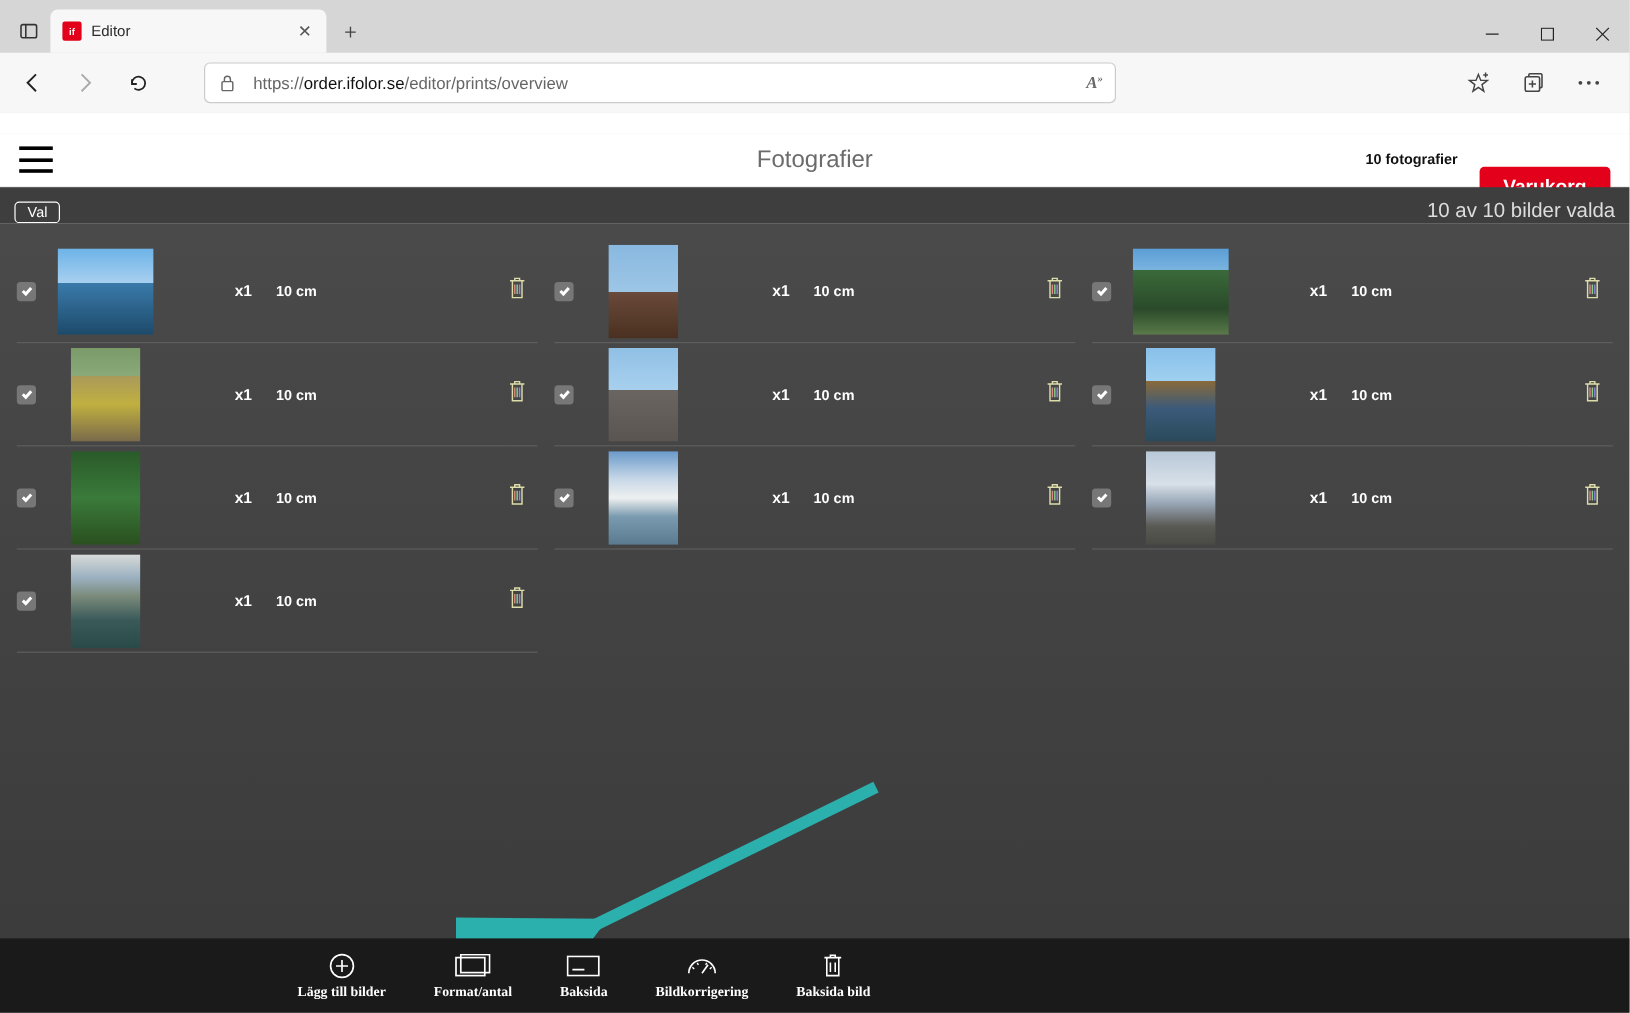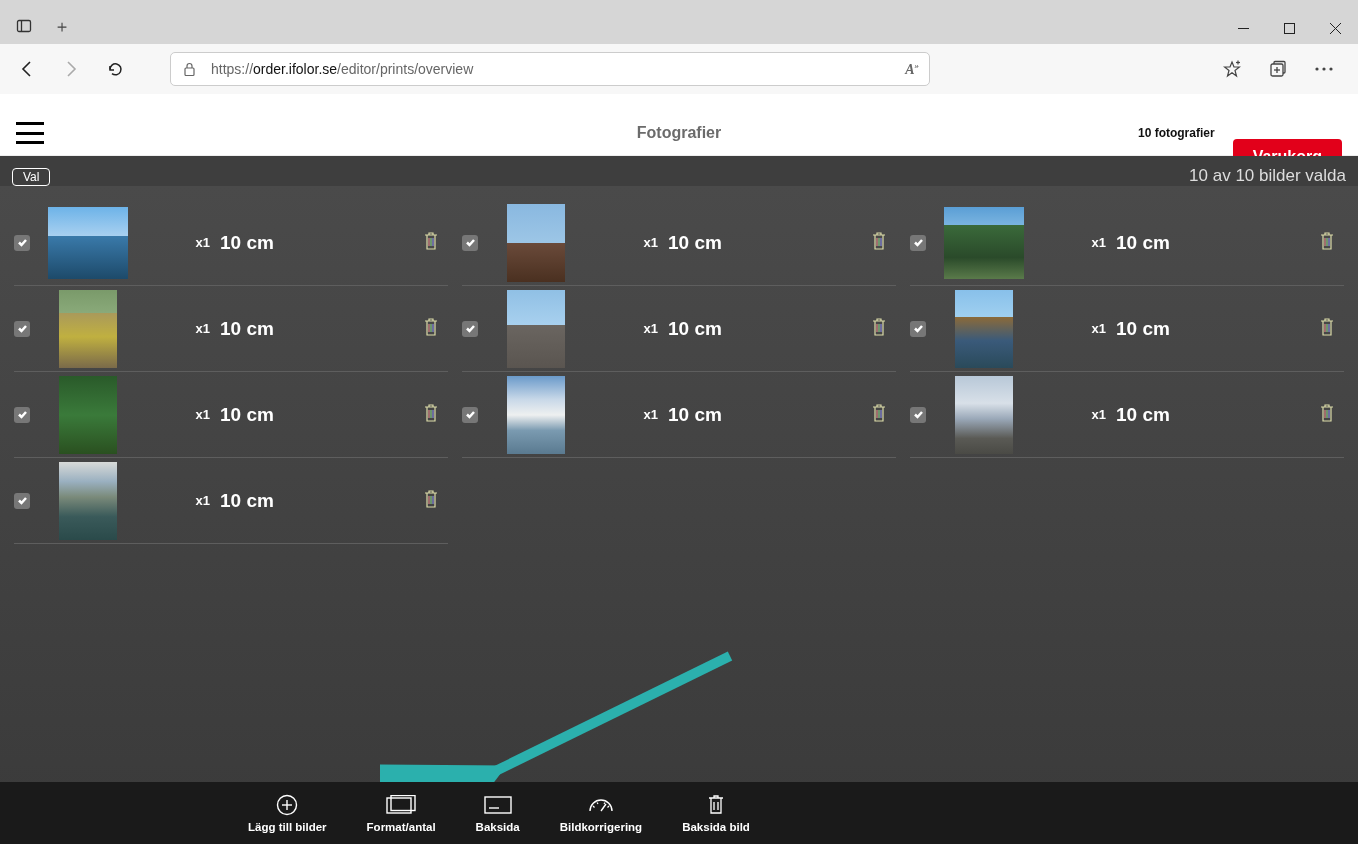--- a/index.html
+++ b/index.html
@@ -27,74 +27,79 @@
   .url-text .domain { color: #111; }
   .url-right-icon { color:#666; font-size:14px; font-weight:bold;}
   .toolbar-right { margin-left:auto; display:flex; gap:6px; align-items:center; padding-right:6px;}
   .toolbar-right .nav-btn { width:40px; }
 
   
   .app { height: 733px; width: 1358px; display:flex; flex-direction:column; position:relative; }
   .app-header { height: 45px; background: #fff; display: flex; align-items: center; padding: 0 16px; border-bottom:1px solid #eee; }
   .hamburger { width: 28px; height: 22px; display:flex; flex-direction:column; justify-content:space-between; cursor:pointer;}
   .hamburger div { height: 3px; background:#000; }
-  .app-title { position:absolute; left:50%; transform:translateX(-50%); font-size: 16px; font-weight: 700; color:#6b6b6b; }
+  .app-title { position:absolute; left:50%; transform:translateX(-50%); font-size: 20px; font-weight: 400; color:#6b6b6b; }
   .header-right { margin-left:auto; display:flex; align-items:center; gap:18px; }
   .photo-count { font-size: 12px; font-weight:600; color:#111; }
   .cart-btn { background: #e2001a; color:#fff; padding: 9px 20px; border-radius:4px; font-size:16px; font-weight:600; cursor:pointer;margin-top:48px; }
 
   
   .selection-bar { height: 30px; background:#3e3e3e; display:flex; align-items:flex-end; padding:0 12px; }
   .val-btn { border: 1.5px solid #fff; color:#fff; font-size:12px; padding:1px 10px; border-radius:4px; cursor:pointer; }
   .sel-text { margin-left:auto; color:#ddd; font-size:17px; }
 
   .grid-area { flex:1; background: linear-gradient(to bottom, #4a4a4a, #3a3a3a); padding: 14px 14px 0 14px; overflow:hidden; position:relative;}
   .grid { display:grid; grid-template-columns: repeat(3, 1fr); gap: 0 14px; }
   .photo-row { display:flex; align-items:center; height:86px; border-bottom: 1px solid #5e5e5e; gap: 0; }
   .chk { width: 16px; height:16px; background:#777; border-radius:3px; display:flex; align-items:center; justify-content:center; cursor:pointer; margin-right:18px;}
   .chk svg { stroke:#fff; stroke-width:2.5; fill:none; }
   .thumb { width:80px; height:72px; background:#555; display:flex; align-items:center; justify-content:center; overflow:hidden; cursor:pointer;}
   .thumb.portrait { width:58px; height:78px; margin-left:11px; margin-right:11px;}
   .thumb-inner { width:100%; height:100%; }
   .qty { color:#fff; font-size:13px; font-weight:700; width:60px; margin-left:22px;text-align:right; }
-  .size { color:#fff; font-size:19px; font-weight:600; width:140px; margin-left:10px;}
+  .size { color:#fff; font-size:12px; font-weight:600; width:140px; margin-left:20px;}
   .trash { margin-left:auto; cursor:pointer; margin-right:8px;}
   .trash svg { stroke:#dda; stroke-width:1.2; fill:none; }
 
   
   .sea-sky { background: linear-gradient(to bottom, #6db3e8 0%, #a8d0f0 40%, #3a7aaa 40%, #1d4a6a 100%); }
   .bldg { background: linear-gradient(to bottom, #89b8e0 0%, #9dc6e6 50%, #6a4a3a 50%, #4a3020 100%); }
   .forest { background: linear-gradient(to bottom, #5a9ed5 0%, #7ab4e0 25%, #3a6a3a 25%, #2a4a2a 70%, #5a7a4a 100%); }
   .path-shr { background: linear-gradient(to bottom, #7a9a6a 0%, #8aaa7a 30%, #aa9a5a 30%, #c0b040 60%, #7a6a4a 100%); }
   .rocks { background: linear-gradient(to bottom, #90c0e5 0%, #a8d0ee 45%, #6a6560 45%, #5a5550 100%); }
   .isl-au { background: linear-gradient(to bottom, #88c0ea 0%, #a0d0f0 35%, #8a6a3a 35%, #3a5a7a 65%, #2a4a5a 100%); }
   .pine { background: linear-gradient(to bottom, #2a5a2a 0%, #3a7a3a 50%, #2a5020 100%); }
   .clouds { background: linear-gradient(to bottom, #6a9aca 0%, #c8d8e8 30%, #eef0f0 50%, #7a9ab0 70%, #5a7a90 100%); }
   .cl-rock { background: linear-gradient(to bottom, #b8c8d8 0%, #d8e0e8 35%, #9aa8b8 55%, #5a5a55 80%, #4a4a45 100%); }
   .pool { background: linear-gradient(to bottom, #d8dad8 0%, #9ab0c0 25%, #7a8a7a 45%, #3a5a5a 70%, #2a4a4a 100%); }
 
   
-  .bottom-bar { position:absolute; bottom:0; left:0; right:0; height: 62px; background:#1a1a1a; display:flex; align-items:center; justify-content:flex-start; padding-left:248px; gap:40px;}
+  .bottom-bar { position:absolute; bottom:0; left:0; right:0; height: 62px; background:#1a1a1a; display:flex; align-items:center; justify-content:flex-start; padding-left:248px; gap:40px;font-family:Liberation Serif, serif;}
   .tool { display:flex; flex-direction:column; align-items:center; gap:5px; cursor:pointer; color:#fff; }
   .tool-icon { height:22px; display:flex; align-items:center; justify-content:center; }
   .tool-label { font-size:11.5px; font-weight:600; }
 
   
   .arrow { position:absolute; pointer-events:none; }
 </style>
 </head>
 <body>
 
 <div class="browser-chrome">
   <div class="tab-strip">
     <div class="tab-control-icon">
       <svg width="16" height="16" viewBox="0 0 16 16">
           <rect x="1.5" y="2.5" width="13" height="11" rx="1.5" fill="none" stroke="#333" stroke-width="1.3"></rect>
           <line x1="5.5" y1="2.5" x2="5.5" y2="13.5" stroke="#333" stroke-width="1.3"></line>
         </svg>
+    </div>
+    <div class="tab">
+      <div class="favicon">if</div>
+      <div class="tab-title">Editor</div>
+      <div class="tab-close">✕</div>
     </div>
     <div class="new-tab">＋</div>
     <div class="window-controls">
       <div class="win-btn">
           <svg width="11" height="11">
             <line x1="0" y1="5.5" x2="11" y2="5.5" stroke-width="1"></line>
           </svg>
         </div>
       <div class="win-btn">
           <svg width="11" height="11">

